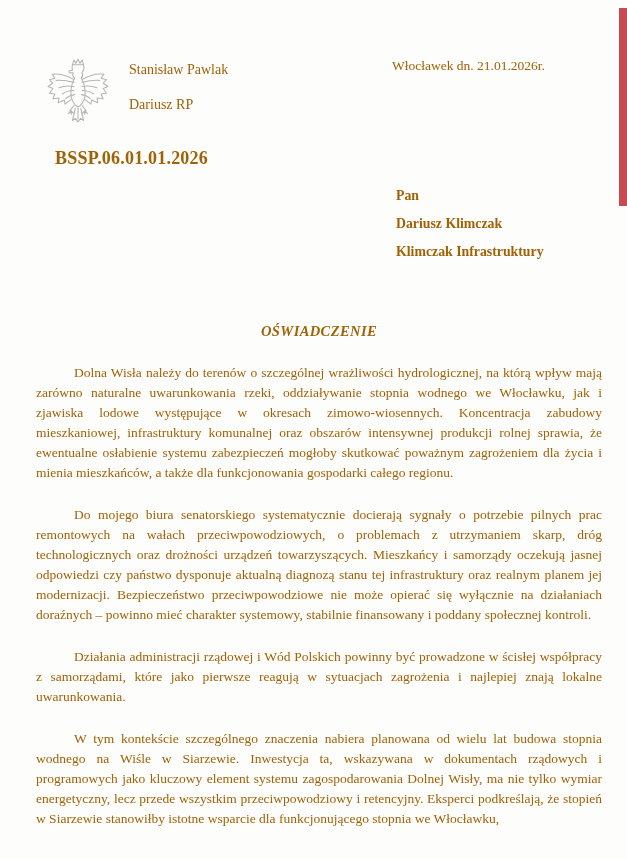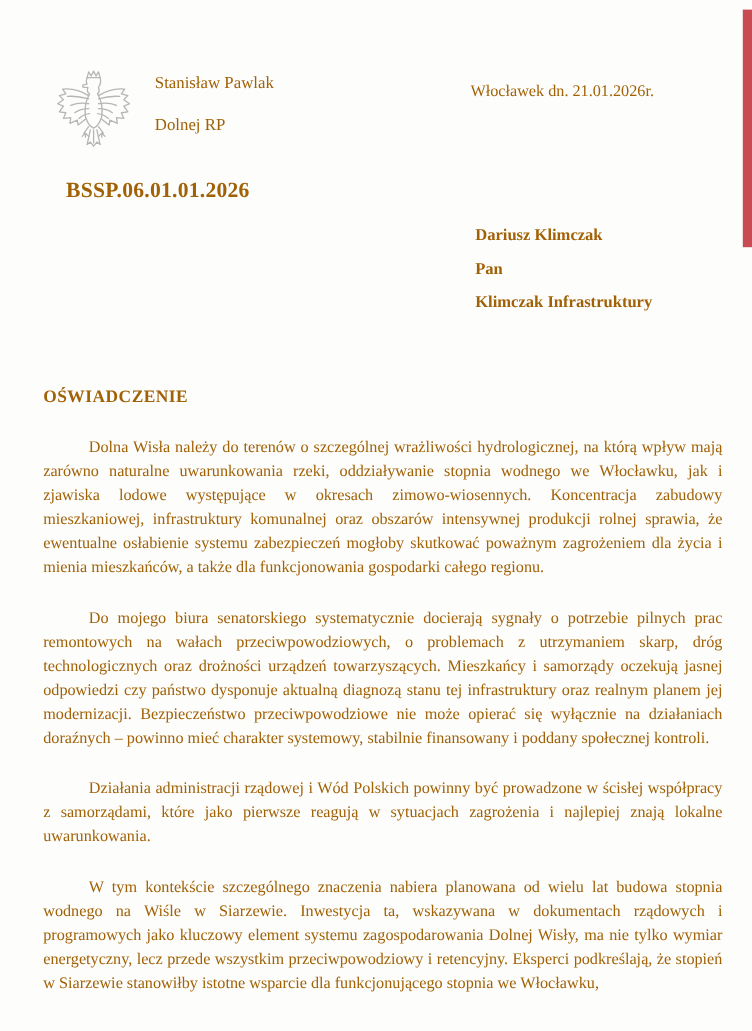--- a/index.html
+++ b/index.html
@@ -18,38 +18,38 @@
   }
   .emblem{
     position:absolute;left:44px;top:56px;width:68px;height:82px;
   }
   .sender{
     position:absolute;left:129px;top:62px;
     font-size:14px;line-height:16px;
   }
   .sender .sender-name{margin:0 0 19px 0;}
   .place-date{
-    position:absolute;left:392px;top:68px;
+    position:absolute;left:392px;top:58px;
     font-size:13.5px;
   }
   .ref-number{
     position:absolute;left:55px;top:148px;
     font-size:18px;font-weight:bold;letter-spacing:.2px;
   }
   .recipient{
     position:absolute;left:396px;top:182px;
     font-size:13.8px;font-weight:bold;line-height:28px;
   }
   .body-block{
     position:absolute;left:36px;top:321px;width:566px;
     font-size:13.5px;line-height:20px;
   }
   .doc-title{
-    text-align:left;font-weight:bold;font-size:14.5px;
-    letter-spacing:.4px;margin:0 0 9px 0;
+    text-align:center;font-weight:bold;font-size:14.5px;
+    letter-spacing:.4px;margin:0 0 9px 0;font-style:italic;
   }
   .doc-subject{
     margin:0;text-align:justify;
   }
   .doc-greeting{
     margin:3px 0 0 0;font-weight:bold;font-style:italic;
   }
   .doc-par{
     margin:22px 0 0 0;text-align:justify;text-indent:38px;
   }
@@ -75,30 +75,30 @@
         <path d="M44 70 L38 78 M40 78 L36 82 M40 78 L40 83 M40 78 L44 82"></path>
         <path d="M56 70 L62 78 M60 78 L56 82 M60 78 L60 83 M60 78 L64 82"></path>
         <path d="M46 74 L42 92 L46 89 L50 94 L54 89 L58 92 L54 74"></path>
         <path d="M50 74 L50 90"></path>
       </g>
     </svg>
   </div>
 
   <div class="sender">
     <div class="sender-name">Stanisław Pawlak</div>
-    <div class="sender-title">Dolnej RP</div>
+    <div class="sender-title">Dariusz RP</div>
   </div>
 
   <div class="place-date">Włocławek dn. 21.01.2026r.</div>
 
   <div class="ref-number">BSSP.06.01.01.2026</div>
 
   <div class="recipient">
+    <div>Pan</div>
     <div>Dariusz Klimczak</div>
-    <div>Pan</div>
     <div>Klimczak Infrastruktury</div>
   </div>
 
   <div class="body-block">
     <p class="doc-title">OŚWIADCZENIE</p>
     <p class="doc-par">Dolna Wisła należy do terenów o szczególnej wrażliwości hydrologicznej, na którą wpływ mają zarówno naturalne uwarunkowania rzeki, oddziaływanie stopnia wodnego we Włocławku, jak i zjawiska lodowe występujące w okresach zimowo-wiosennych. Koncentracja zabudowy mieszkaniowej, infrastruktury komunalnej oraz obszarów intensywnej produkcji rolnej sprawia, że ewentualne osłabienie systemu zabezpieczeń mogłoby skutkować poważnym zagrożeniem dla życia i mienia mieszkańców, a także dla funkcjonowania gospodarki całego regionu.</p>
     <p class="doc-par">Do mojego biura senatorskiego systematycznie docierają sygnały o potrzebie pilnych prac remontowych na wałach przeciwpowodziowych, o problemach z utrzymaniem skarp, dróg technologicznych oraz drożności urządzeń towarzyszących. Mieszkańcy i samorządy oczekują jasnej odpowiedzi czy państwo dysponuje aktualną diagnozą stanu tej infrastruktury oraz realnym planem jej modernizacji. Bezpieczeństwo przeciwpowodziowe nie może opierać się wyłącznie na działaniach doraźnych – powinno mieć charakter systemowy, stabilnie finansowany i poddany społecznej kontroli.</p>
     <p class="doc-par">Działania administracji rządowej i Wód Polskich powinny być prowadzone w ścisłej współpracy z samorządami, które jako pierwsze reagują w sytuacjach zagrożenia i najlepiej znają lokalne uwarunkowania.</p>
     <p class="doc-par">W tym kontekście szczególnego znaczenia nabiera planowana od wielu lat budowa stopnia wodnego na Wiśle w Siarzewie. Inwestycja ta, wskazywana w dokumentach rządowych i programowych jako kluczowy element systemu zagospodarowania Dolnej Wisły, ma nie tylko wymiar energetyczny, lecz przede wszystkim przeciwpowodziowy i retencyjny. Eksperci podkreślają, że stopień w Siarzewie stanowiłby istotne wsparcie dla funkcjonującego stopnia we Włocławku,</p>
   </div>

